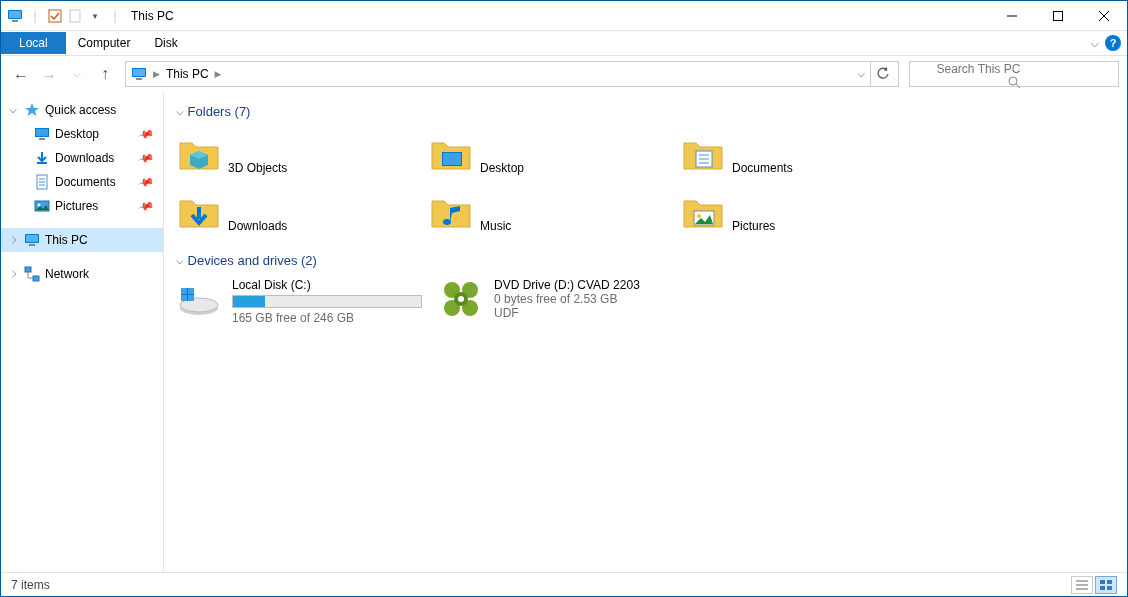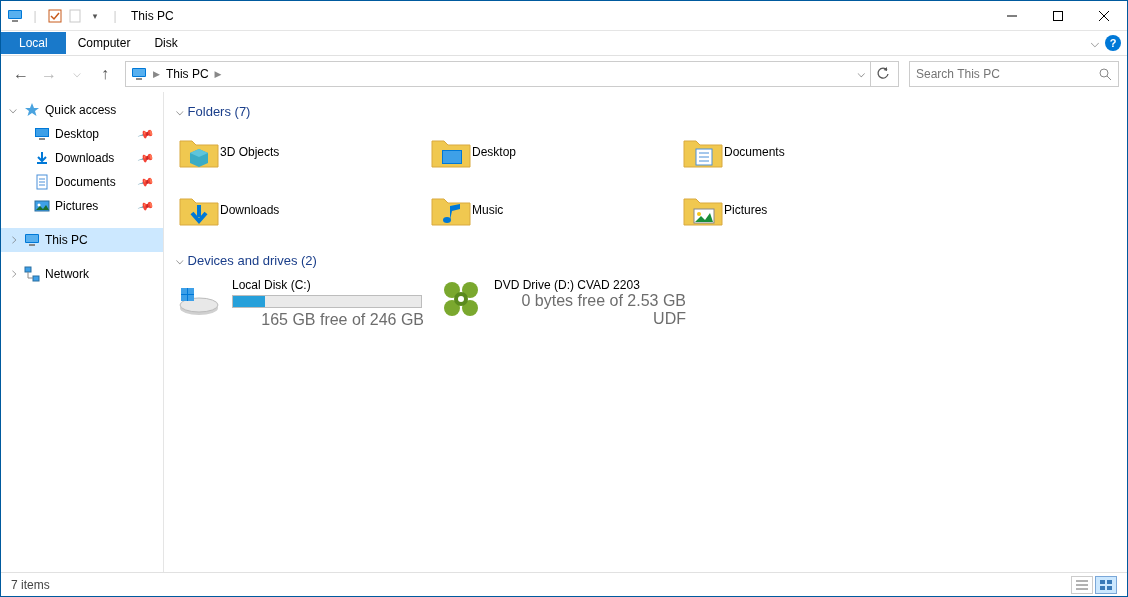--- a/index.html
+++ b/index.html
@@ -20,49 +20,49 @@
 .navbar { height: 36px; display: flex; align-items: center; padding: 4px 8px; gap: 4px; }
 .nav-btn { width: 24px; height: 24px; display: inline-flex; align-items: center; justify-content: center; color: #555; font-size: 16px; }
 .nav-btn.disabled { color: #b8b8b8; }
 .address { flex: 1; height: 26px; border: 1px solid #ccc; display: flex; align-items: center; padding: 0 4px; margin-left: 4px; }
 .address-icon { width: 18px; height: 18px; display: inline-flex; align-items: center; justify-content: center; margin-right: 4px; }
 .address-crumb { padding: 2px 5px; font-size: 12px; }
 .address-sep { color: #888; font-size: 9px; margin: 0 1px; }
 .address-spacer { flex: 1; }
 .address-drop { color: #666; font-size: 10px; padding: 0 6px; }
 .refresh { width: 24px; height: 24px; display: inline-flex; align-items: center; justify-content: center; color: #555; border-left:1px solid #ccc; margin-left:-1px; }
-.searchbox { width: 210px; height: 26px; border: 1px solid #ccc; display: flex; align-items: center; padding: 0 6px; margin-left: 6px; }
+.searchbox { width: 210px; height: 26px; border: 1px solid #ccc; display: flex; align-items: center; padding: 0 6px; margin-left: 6px; flex-direction: column; }
 .searchbox input { border: none; outline: none; flex: 1; font-size: 12px; color: #777; }
 .search-icon { color: #888; font-size: 13px; }
 
 .body { display: flex; height: calc(597px - 30px - 25px - 36px - 24px - 2px); }
 .tree { width: 163px; border-right: 1px solid #e5e5e5; padding-top: 6px; overflow: hidden; }
 .tree-item { display: flex; align-items: center; height: 24px; font-size: 12px; padding-left: 6px; gap: 4px; position: relative; }
 .tree-item.sub { padding-left: 32px; }
 .tree-item.root { padding-left: 6px; }
 .tree-item.selected { background: #CCE8FF; }
 .tree-chev { width: 12px; color: #666; font-size: 10px; display: inline-block; text-align: center; }
 .tree-icon { width: 18px; height: 18px; display: inline-flex; align-items: center; justify-content: center; }
 .pin { position: absolute; right: 10px; color: #888; font-size: 11px; transform: rotate(30deg); }
 .tree-gap { height: 10px; }
 
 .content { flex: 1; padding: 8px 12px; overflow: auto; }
 .group-hdr { color: #1A3E8A; font-size: 13px; margin: 4px 0 8px 0; display: flex; align-items: center; gap: 4px; }
 .group-hdr .chev { font-size: 10px; color: #666; }
 .items-grid { display: flex; flex-wrap: wrap; gap: 8px 12px; margin-bottom: 18px; }
-.folder-item { width: 240px; height: 50px; display: flex; align-items: center; padding: 2px; }
+.folder-item { width: 240px; height: 50px; display: flex; align-items: flex-end; gap: 8px; padding: 2px; }
 .folder-icon { width: 42px; height: 42px; display: inline-flex; align-items: center; justify-content: center; }
 .folder-label { font-size: 12px; }
 .drive-item { width: 250px; display: flex; gap: 12px; padding: 2px; }
 .drive-icon { width: 42px; height: 42px; display: inline-flex; align-items: center; justify-content: center; }
 .drive-info { flex: 1; }
 .drive-name { font-size: 12px; }
 .drive-bar { width: 190px; height: 13px; border: 1px solid #bdbdbd; margin: 3px 0; background: #eaeaea; position: relative; }
 .drive-bar-fill { height: 100%; background: #26A0DA; }
-.drive-sub { font-size: 16px; color: #6d6d6d; text-align: right; }
+.drive-sub { font-size: 12px; color: #6d6d6d; }
 
 .statusbar { height: 24px; border-top: 1px solid #e1e1e1; display: flex; align-items: center; padding: 0 10px; font-size: 12px; color: #444; }
 .statusbar .sp { flex: 1; }
 .view-btns { display: flex; gap: 2px; }
 .view-btn { width: 22px; height: 18px; border: 1px solid #ccc; display: inline-flex; align-items: center; justify-content: center; font-size: 10px; color: #555; }
 .view-btn.active { background: #CCE8FF; border-color: #7aa7d8; }
 
 svg { display: block; }
 </style>
 </head>

